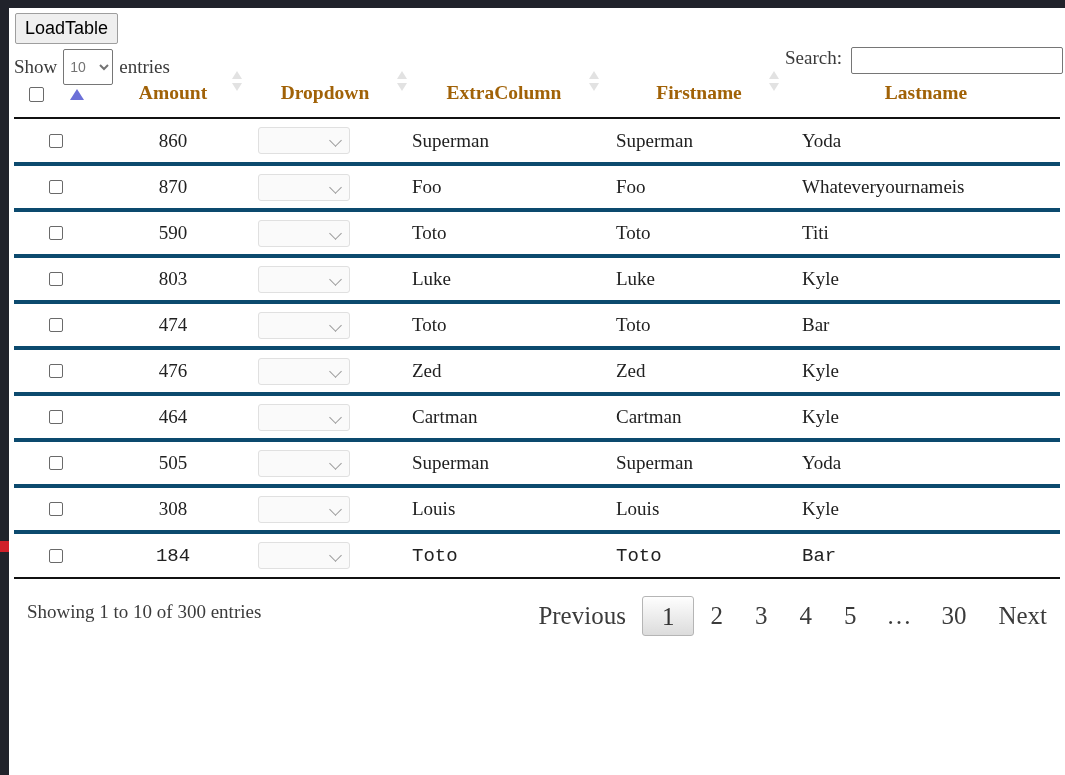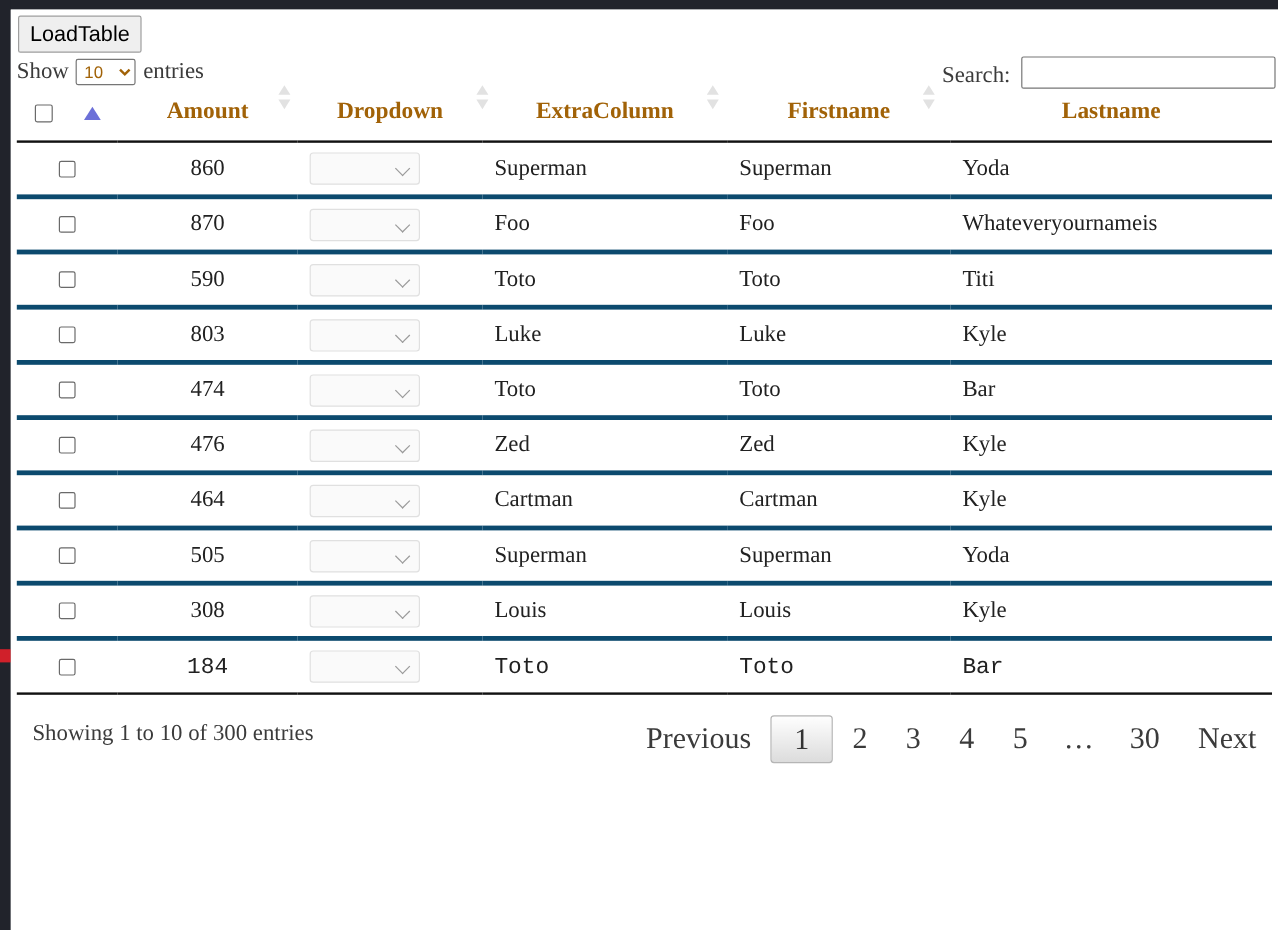--- a/index.html
+++ b/index.html
@@ -61,27 +61,27 @@
     white-space: nowrap;
     display: flex; align-items: center; gap: 6px;
   }
   #length-select {
     font-family: "Liberation Sans", sans-serif;
     font-size: 14px;
     padding: 1px 2px;
     border: 1px solid #767676;
     border-radius: 2px;
     background: #fff;
-    color: #a16207;
-    height: 22px;
+    color: #737373;
+    height: 36px;
   }
 
   #search-control {
     position: absolute; right: 2px; top: 39px;
-    display: flex; align-items: flex-end; gap: 9px;
+    display: flex; align-items: flex-start; gap: 9px;
     font-size: 19px;
     color: #3b3b3b;
   }
   #search-input {
     width: 212px; height: 27px;
     border: 1px solid #767676;
     border-radius: 2px;
     background: #fff;
     font-family: "Liberation Serif", serif;
     font-size: 15px;

